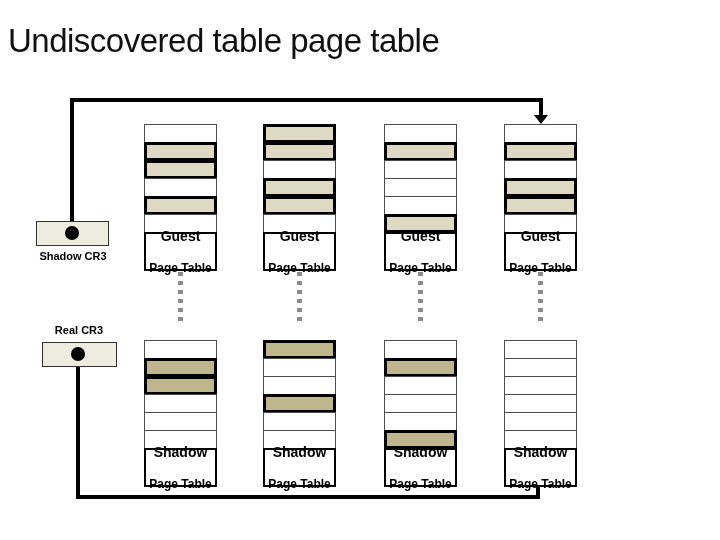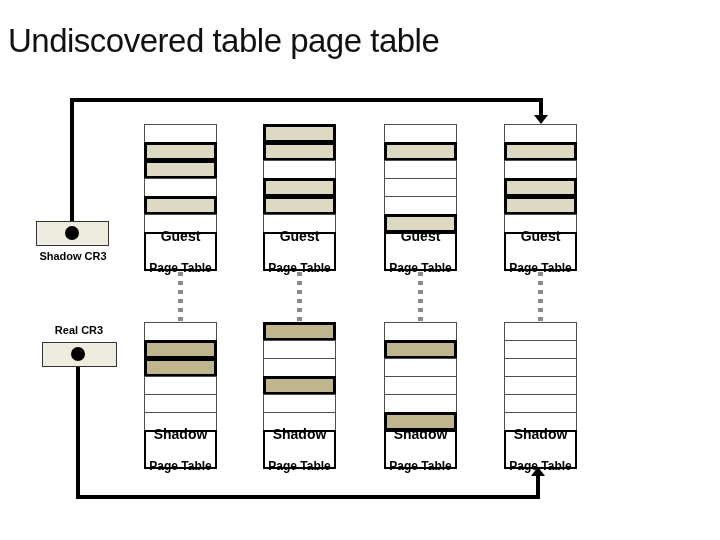--- a/index.html
+++ b/index.html
@@ -8,21 +8,21 @@
     font-family:"Liberation Sans",sans-serif;overflow:hidden;
   }
   .title{
     position:absolute;left:8px;top:22px;margin:0;
     font-size:33px;font-weight:400;color:#111;letter-spacing:-0.5px;
   }
   
   .ptcol{position:absolute;width:73px;display:flex;flex-direction:column;}
   .ptcol.c1{left:144px}.ptcol.c2{left:263px}.ptcol.c3{left:384px}.ptcol.c4{left:504px}
   .ptcol.guest{top:124px}
-  .ptcol.shadow-col{top:322px}
+  .ptcol.shadow-col{top:340px}
   .cells{display:flex;flex-direction:column;}
   .cell{box-sizing:border-box;height:19px;background:#fff;}
   .cell + .cell{margin-top:-1px;}
   .cell-white{border:1px solid #4d4d4d;}
   .guest .cell-filled{border:3px solid #000;background:var(--guest-fill,#ddd9c3);}
   .shadow-col .cell-filled{border:3px solid #000;background:var(--shadow-fill,#c0b68d);}
   .plabel{
     box-sizing:border-box;margin-top:-1px;height:39px;border:2px solid #000;background:#fff;
     display:flex;flex-direction:column;align-items:center;justify-content:center;gap:19px;
   }

